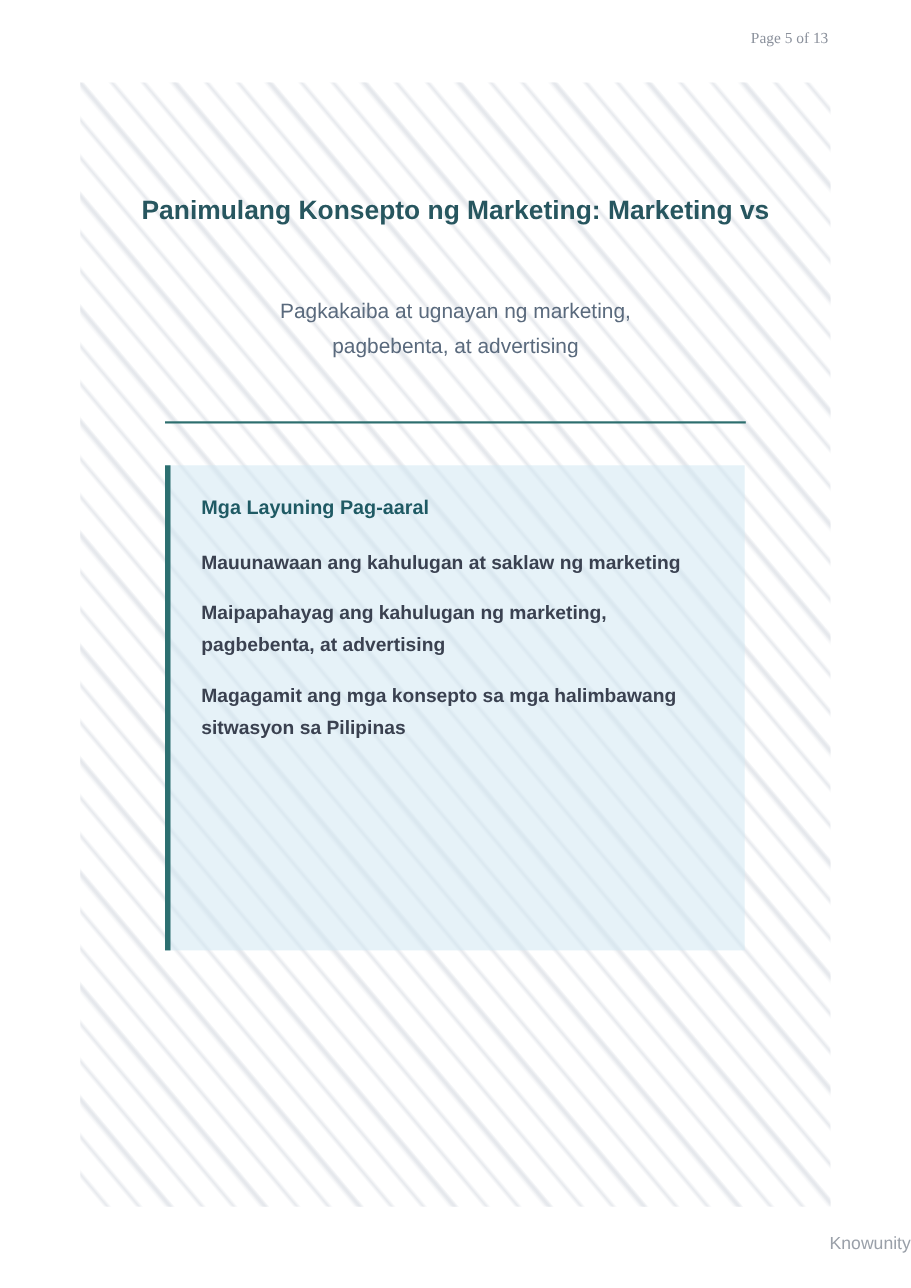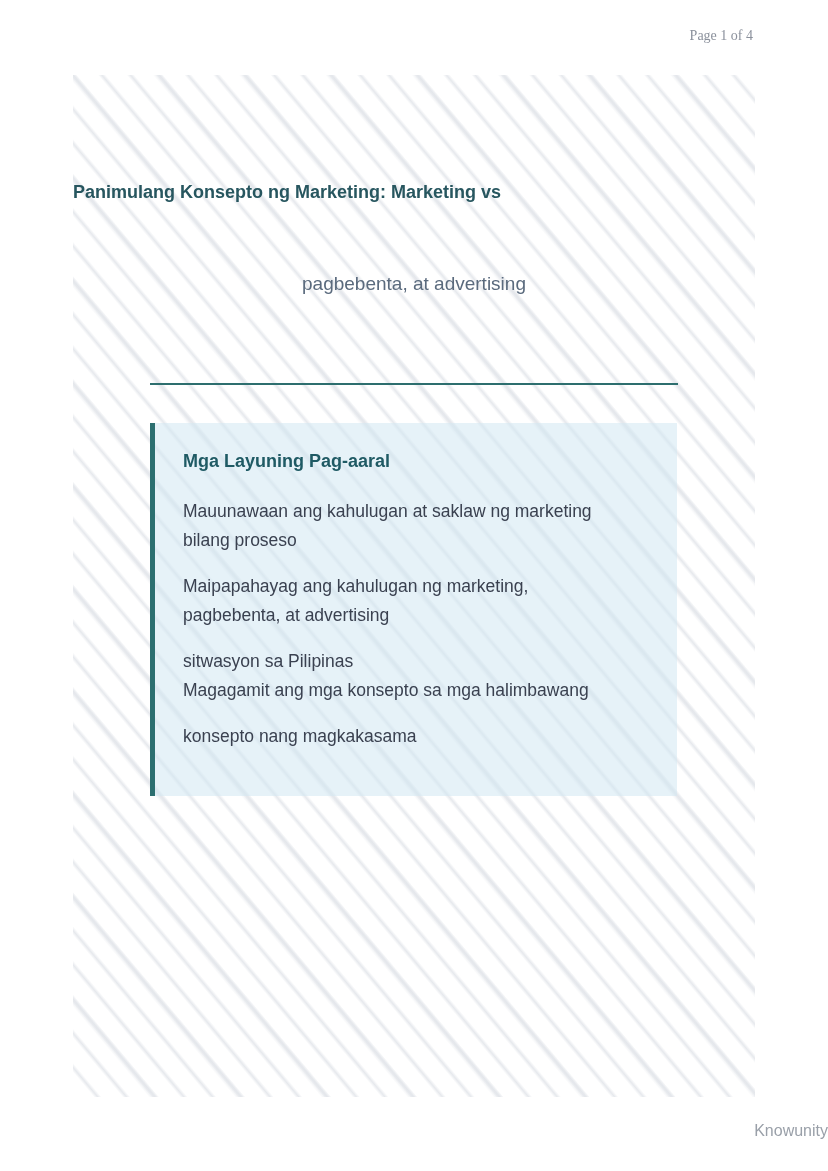--- a/index.html
+++ b/index.html
@@ -29,22 +29,23 @@
         rgba(226,229,234,0) 22px),
       repeating-linear-gradient(50deg,
         rgba(219,223,229,0) 0px,
         rgba(219,223,229,0) 58px,
         rgba(219,223,229,0.55) 62px,
         rgba(219,223,229,0) 66px);
   }
   .title-block {
     position: absolute;
     top: 104px; left: 0; right: 0;
+    text-align: center;
     color: #27565f;
-    font-size: 18px;
+    font-size: 24px;
     font-weight: 700;
     line-height: 26px;
   }
   .title-line { white-space: nowrap; }
   .subtitle-block {
     position: absolute;
     top: 193px; left: 0; right: 0;
     text-align: center;
     color: #5a6a7d;
     font-size: 19px;
@@ -54,83 +55,82 @@
   .subtitle-line { white-space: nowrap; }
   .divider {
     position: absolute;
     top: 308px; left: 77px;
     width: 528px; height: 2px;
     background: #2d6e6e;
   }
   .objectives-box {
     position: absolute;
     top: 348px; left: 77px;
-    width: 527px; height: 373px;
+    width: 527px; height: 441px;
     background: rgba(210, 232, 242, 0.55);
     border-left: 5px solid #2c6f70;
     padding: 26px 30px 0 28px;
   }
   .objectives-heading {
     color: #1f5a64;
     font-size: 18px;
     font-weight: 700;
     line-height: 24px;
     margin-bottom: 24px;
   }
   .objective-item {
     color: #3a4150;
     font-size: 17.5px;
     line-height: 29px;
     margin-bottom: 17px;
   }
-  .objective-line { white-space: nowrap; }
+  .objective-line { white-space: nowrap; font-weight: bold; }
   .footer-brand {
     position: absolute;
     top: 1122px; left: 0; right: 0;
     text-align: right;
     font-size: 16px;
     color: #9aa0a9;
   }
 </style>
 </head>
 <body>
 
-<div class="page-number">Page 1 of 4</div>
+<div class="page-number">Page 5 of 13</div>
 
 <div class="striped-panel">
 
   <div class="title-block">
     <div class="title-line">Panimulang Konsepto ng Marketing: Marketing vs</div>
   </div>
 
   <div class="subtitle-block">
+    <div class="subtitle-line">Pagkakaiba at ugnayan ng marketing,</div>
     <div class="subtitle-line">pagbebenta, at advertising</div>
   </div>
 
   <div class="divider"></div>
 
   <div class="objectives-box">
     <div class="objectives-heading">Mga Layuning Pag-aaral</div>
 
     <div class="objective-item">
       <div class="objective-line">Mauunawaan ang kahulugan at saklaw ng marketing</div>
-      <div class="objective-line">bilang proseso</div>
     </div>
 
     <div class="objective-item">
       <div class="objective-line">Maipapahayag ang kahulugan ng marketing,</div>
       <div class="objective-line">pagbebenta, at advertising</div>
     </div>
 
 
     <div class="objective-item">
+      <div class="objective-line">Magagamit ang mga konsepto sa mga halimbawang</div>
       <div class="objective-line">sitwasyon sa Pilipinas</div>
-      <div class="objective-line">Magagamit ang mga konsepto sa mga halimbawang</div>
     </div>
 
     <div class="objective-item">
-      <div class="objective-line">konsepto nang magkakasama</div>
     </div>
   </div>
 
 </div>
 
 <div class="footer-brand">Knowunity</div>
 
 </body></html>

